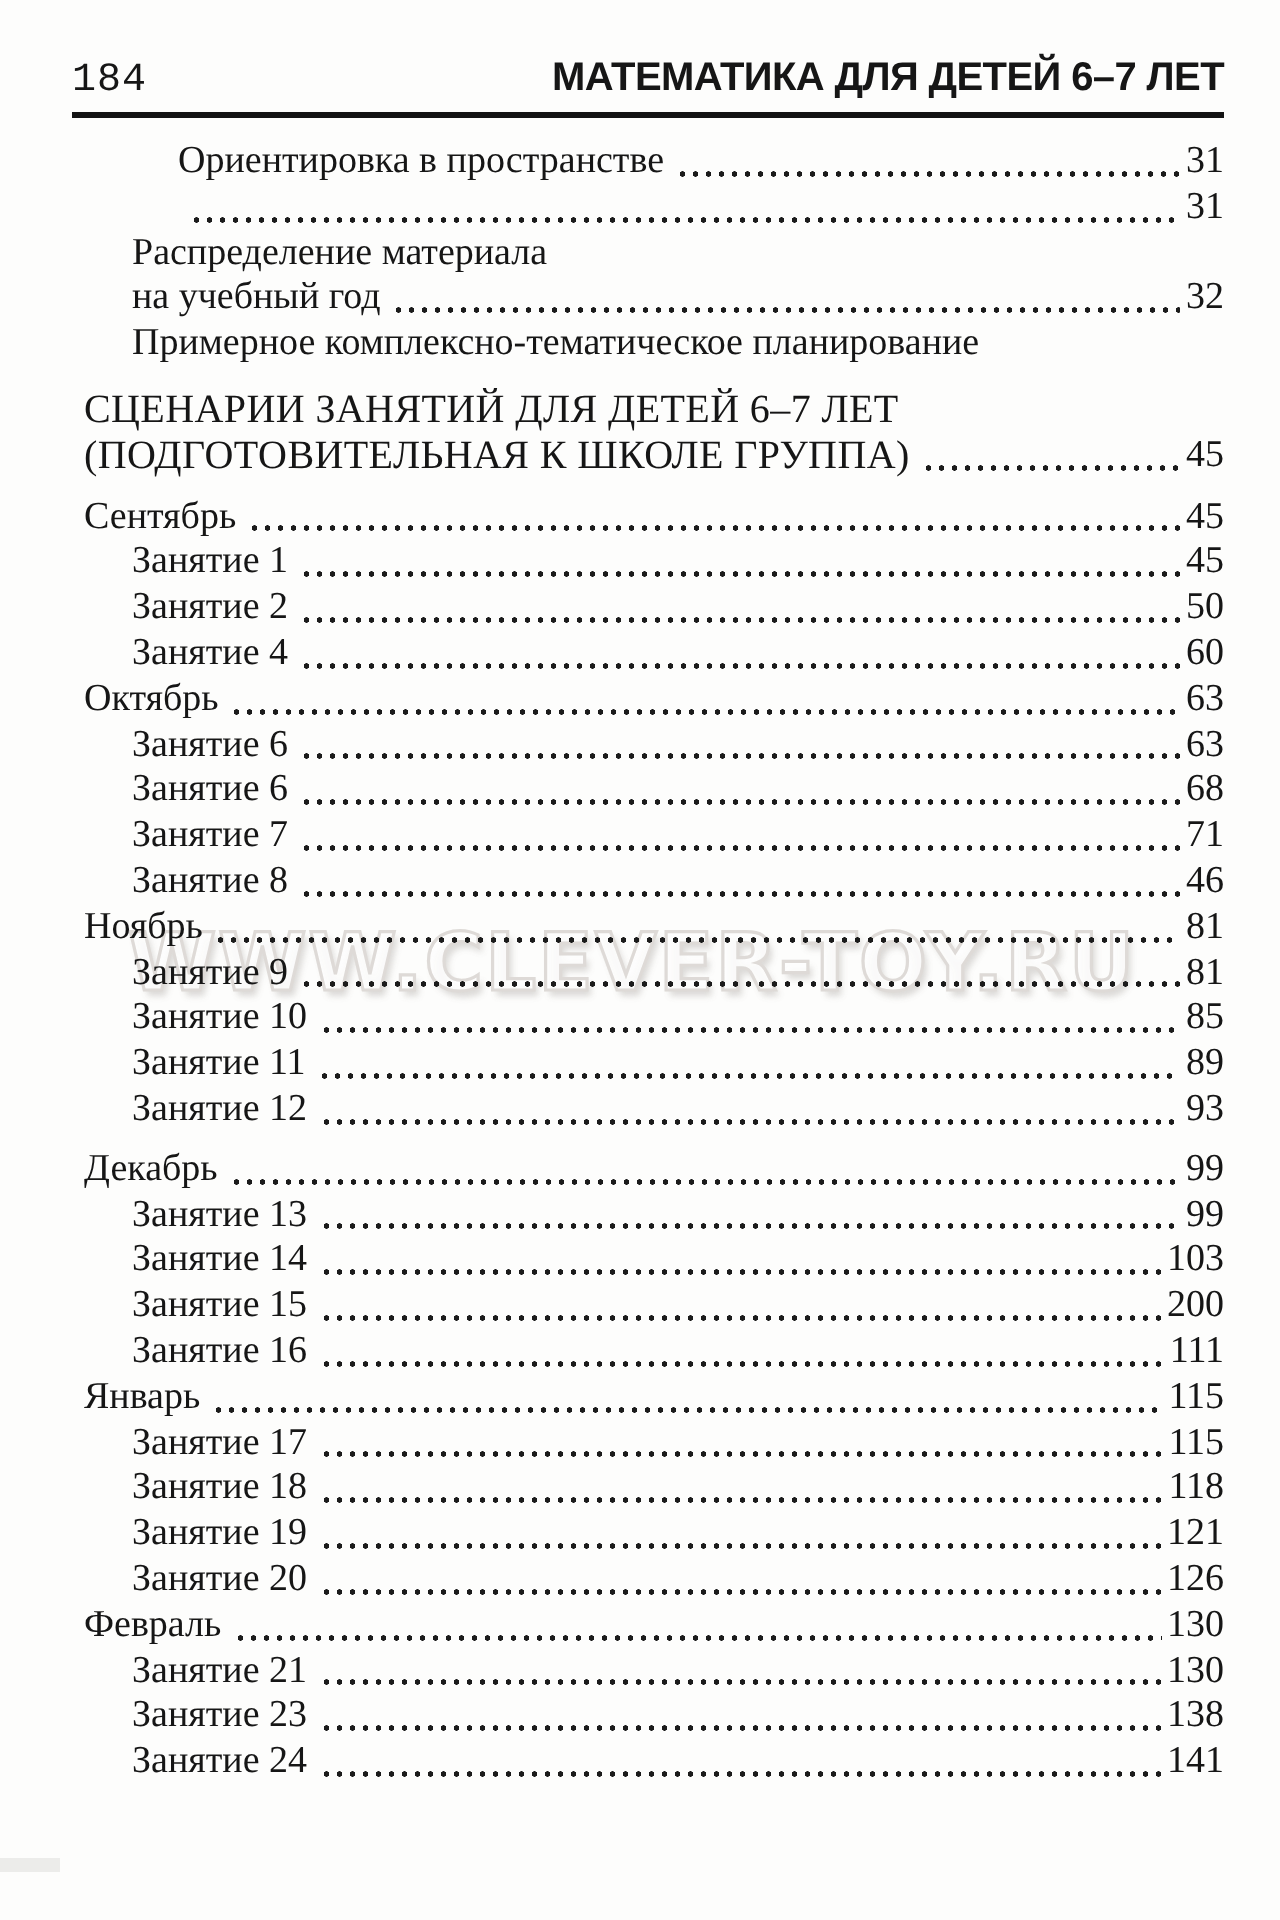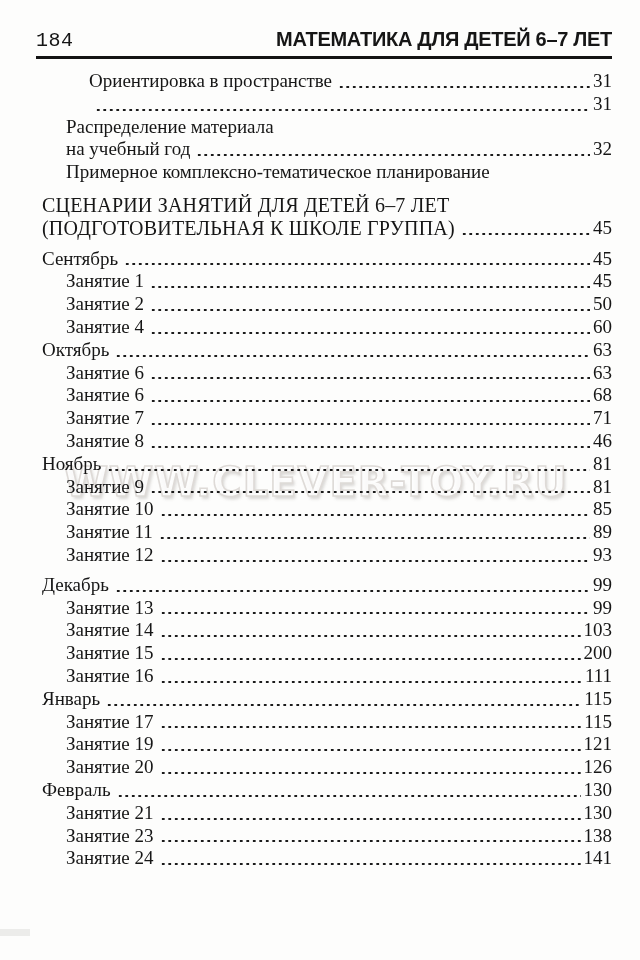--- a/index.html
+++ b/index.html
@@ -238,20 +238,25 @@
         <span class="toc-label">Январь</span>
         <span class="dots"></span>
         <span class="toc-page">115</span>
       </div>
       <div class="toc-row indent-1">
         <span class="toc-label">Занятие 17</span>
         <span class="dots"></span>
         <span class="toc-page">115</span>
       </div>
       <div class="toc-row indent-1">
+        <span class="toc-label">Занятие 18</span>
+        <span class="dots"></span>
+        <span class="toc-page">118</span>
+      </div>
+      <div class="toc-row indent-1">
         <span class="toc-label">Занятие 19</span>
         <span class="dots"></span>
         <span class="toc-page">121</span>
       </div>
       <div class="toc-row indent-1">
         <span class="toc-label">Занятие 20</span>
         <span class="dots"></span>
         <span class="toc-page">126</span>
       </div>
       <div class="toc-row indent-0">

